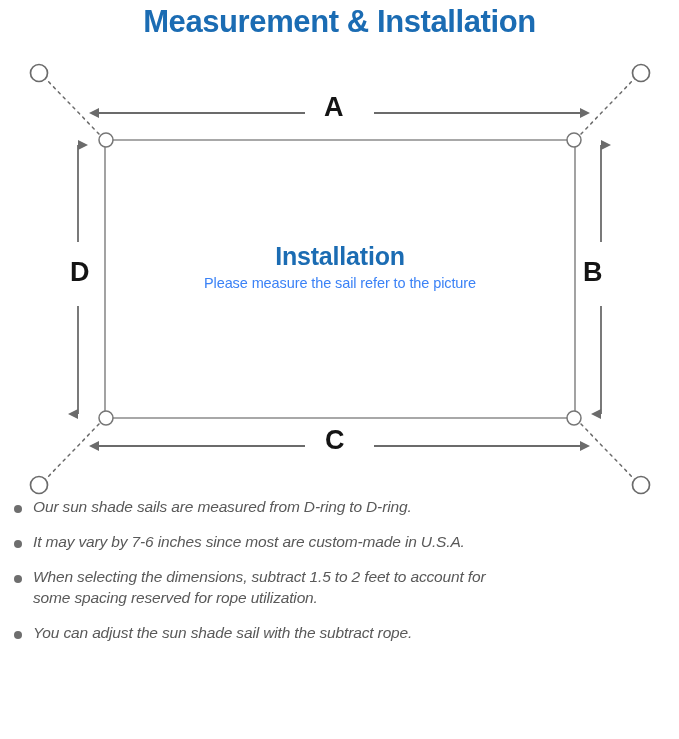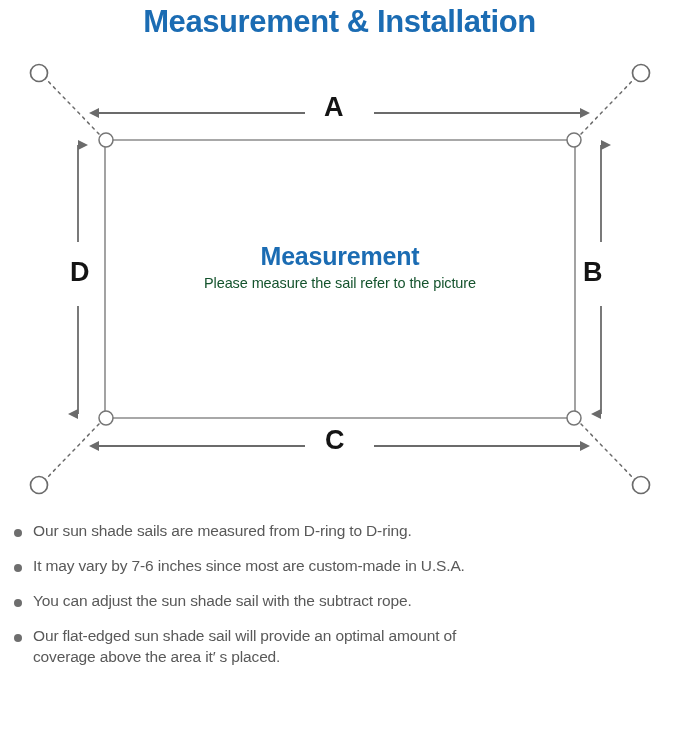--- a/index.html
+++ b/index.html
@@ -50,37 +50,38 @@
   }
   .center-title {
     font-size: 25px;
     font-weight: bold;
     color: #1b6cb3;
     line-height: 32px;
     letter-spacing: -0.2px;
   }
   .center-sub {
     font-size: 14.5px;
-    color: #14532d;
+    color: #3b82f6;
     line-height: 22px;
     letter-spacing: -0.1px;
   }
   .dim-label {
     position: absolute;
     font-size: 27px;
     font-weight: bold;
     color: #141414;
     font-family: "Liberation Sans", sans-serif;
     line-height: 1;
   }
   .notes {
     position: absolute;
     left: 0;
-    top: 520px;
+    top: 496px;
     width: 540px;
+    font-style: italic;
   }
   .note-row {
     display: flex;
     align-items: flex-start;
     padding: 0 18px 0 10px;
     margin-bottom: 14px;
   }
   .note-bullet {
     flex: 0 0 auto;
     width: 8px;
@@ -145,42 +146,42 @@
       <line x1="374" y1="402" x2="580" y2="402" stroke="#6b6b6b" stroke-width="1.8" marker-end="url(#ah-right)"></line>
 
       <line x1="78" y1="101" x2="78" y2="198" stroke="#6b6b6b" stroke-width="1.8" marker-start="url(#ah-up)"></line>
       <line x1="78" y1="262" x2="78" y2="370" stroke="#6b6b6b" stroke-width="1.8" marker-end="url(#ah-down)"></line>
 
       <line x1="601" y1="101" x2="601" y2="198" stroke="#6b6b6b" stroke-width="1.8" marker-start="url(#ah-up)"></line>
       <line x1="601" y1="262" x2="601" y2="370" stroke="#6b6b6b" stroke-width="1.8" marker-end="url(#ah-down)"></line>
     </svg>
 
     <div class="center-label">
-      <div class="center-title">Measurement</div>
+      <div class="center-title">Installation</div>
       <div class="center-sub">Please measure the sail refer to the picture</div>
     </div>
 
     <div class="dim-label" style="left:324px; top:50px;">A</div>
     <div class="dim-label" style="left:583px; top:215px;">B</div>
     <div class="dim-label" style="left:325px; top:383px;">C</div>
     <div class="dim-label" style="left:70px; top:215px;">D</div>
   </div>
 
   <div class="notes">
     <div class="note-row">
       <div class="note-bullet"></div>
       <div class="note-text">Our sun shade sails are measured from D-ring to D-ring.</div>
     </div>
     <div class="note-row">
       <div class="note-bullet"></div>
       <div class="note-text">It may vary by 7-6 inches since most are custom-made in U.S.A.</div>
     </div>
     <div class="note-row">
       <div class="note-bullet"></div>
-      <div class="note-text">You can adjust the sun shade sail with the subtract rope.</div>
+      <div class="note-text">When selecting the dimensions, subtract 1.5 to 2 feet to account for some spacing reserved for rope utilization.</div>
     </div>
     <div class="note-row">
       <div class="note-bullet"></div>
-      <div class="note-text">Our flat-edged sun shade sail will provide an optimal amount of coverage above the area it′ s placed.</div>
+      <div class="note-text">You can adjust the sun shade sail with the subtract rope.</div>
     </div>
   </div>
 
 </div>
 
 </body></html>

